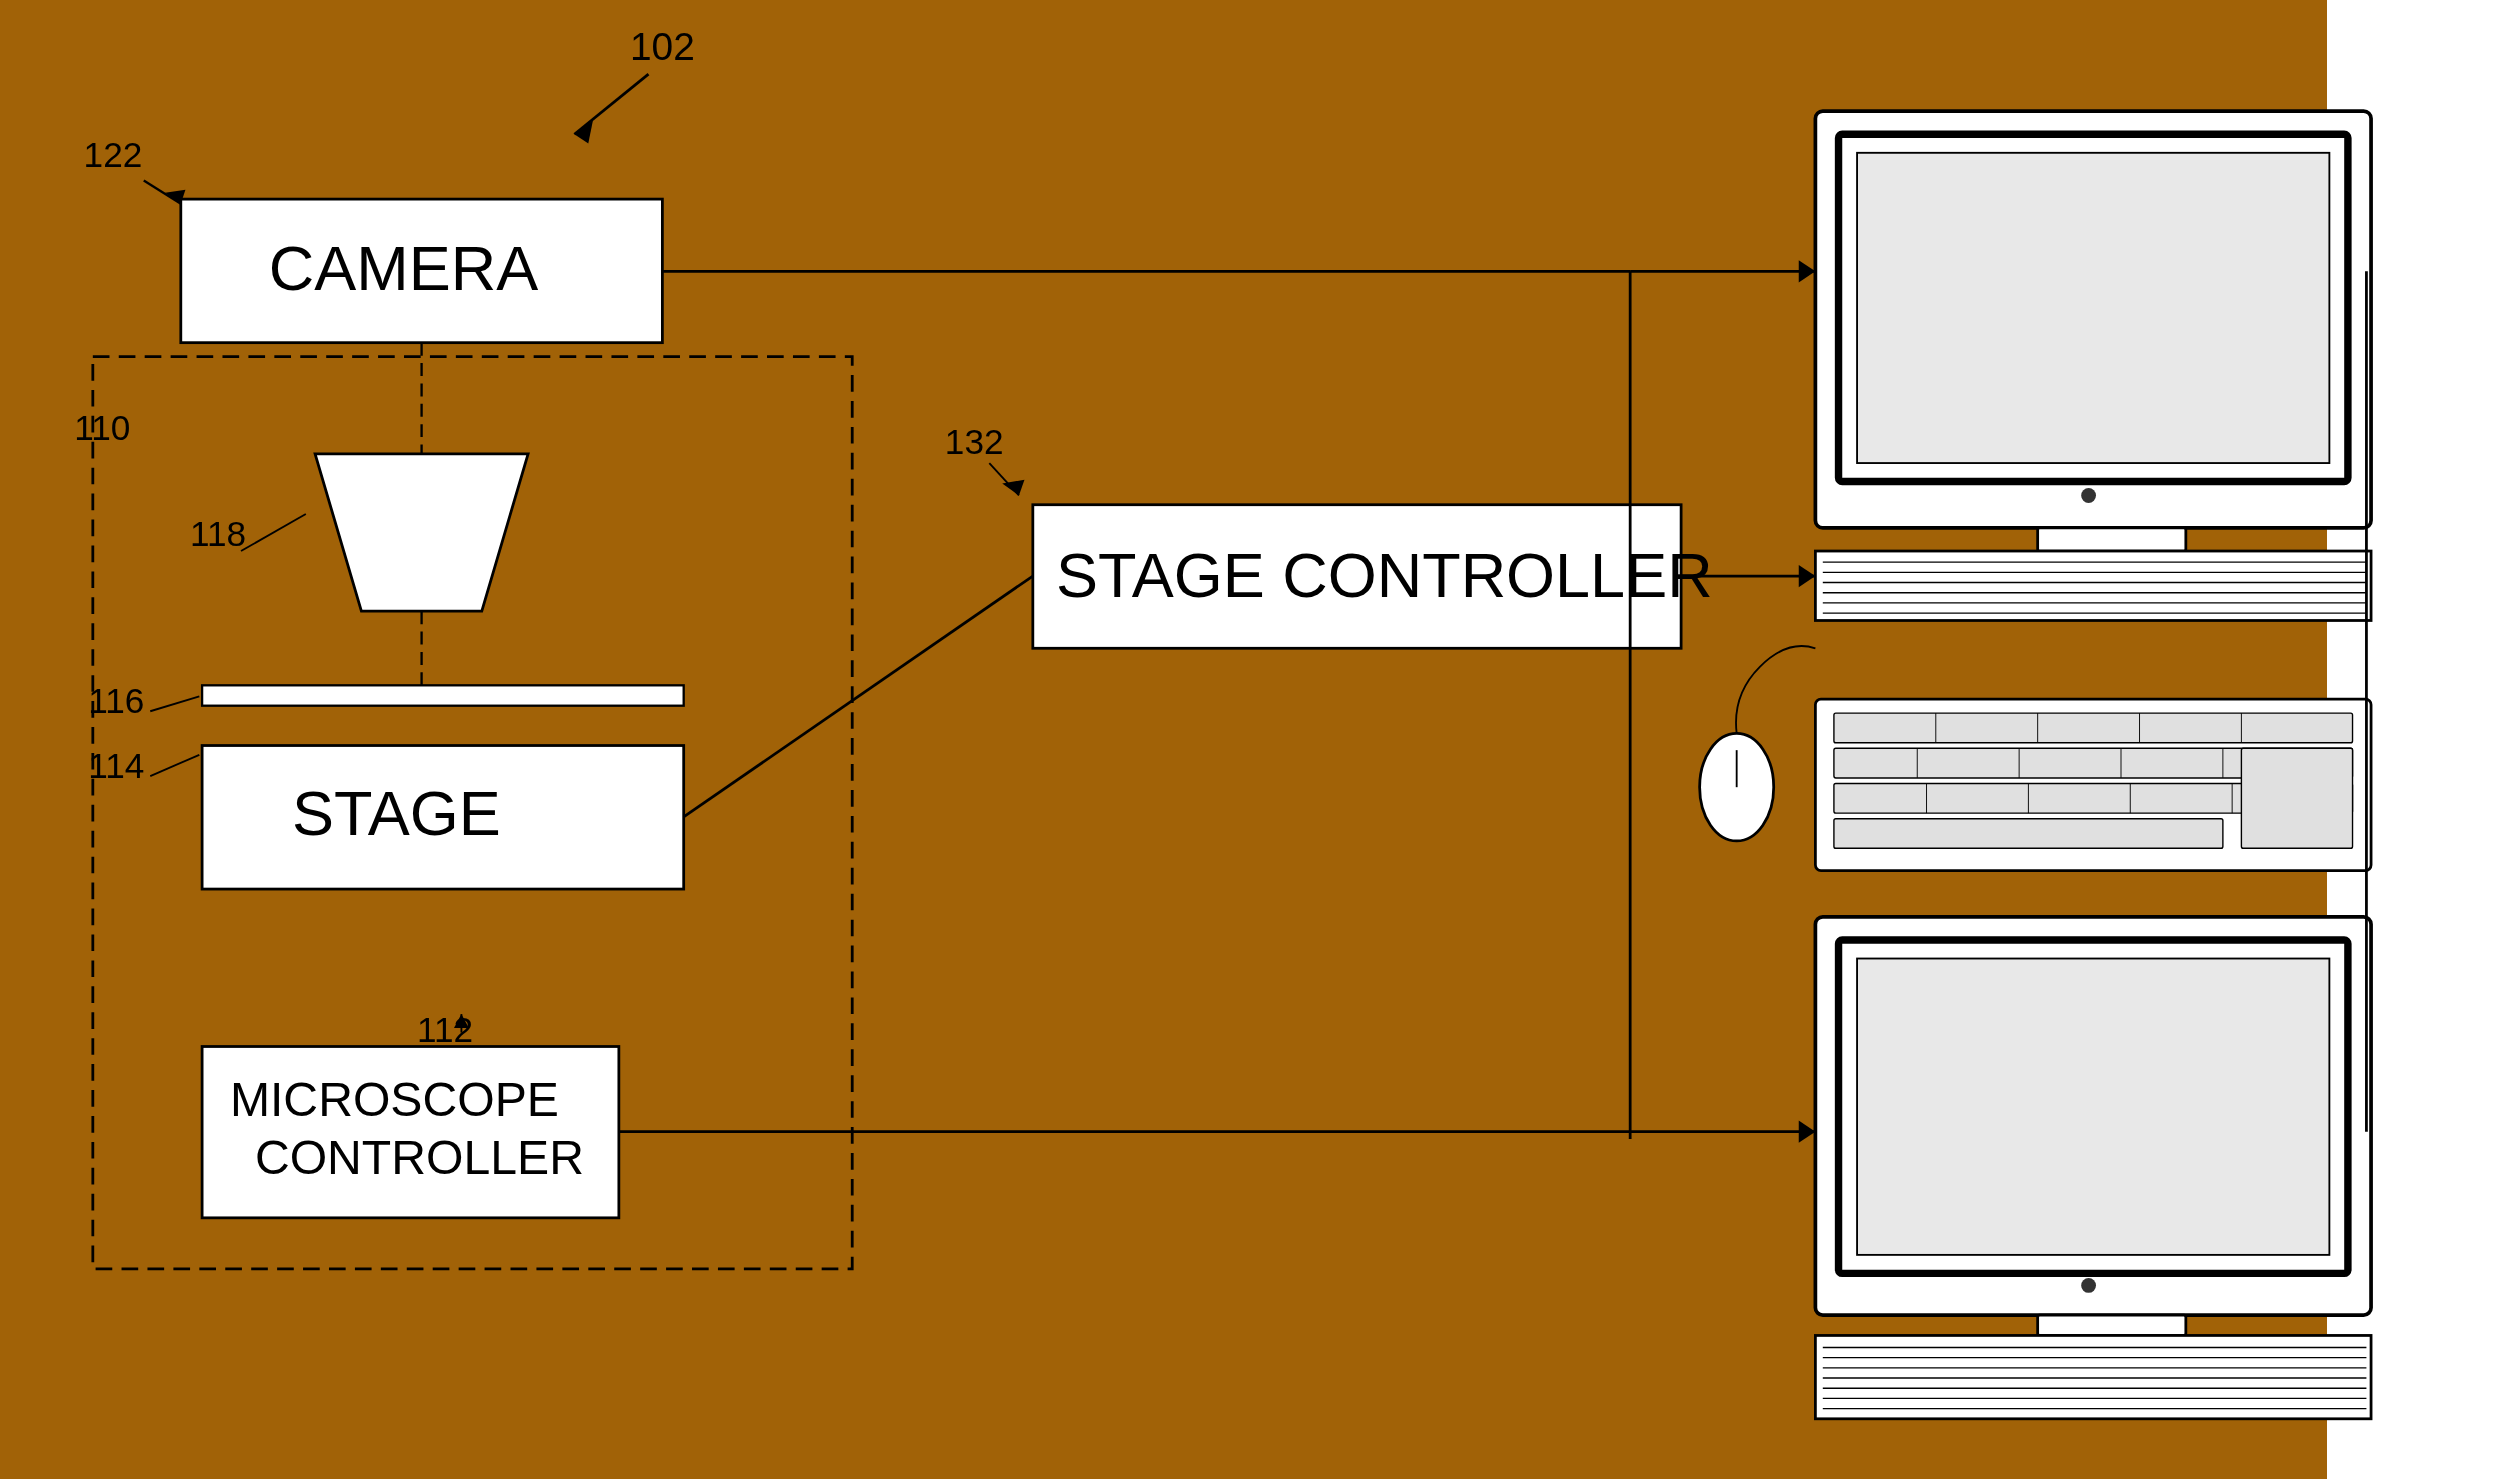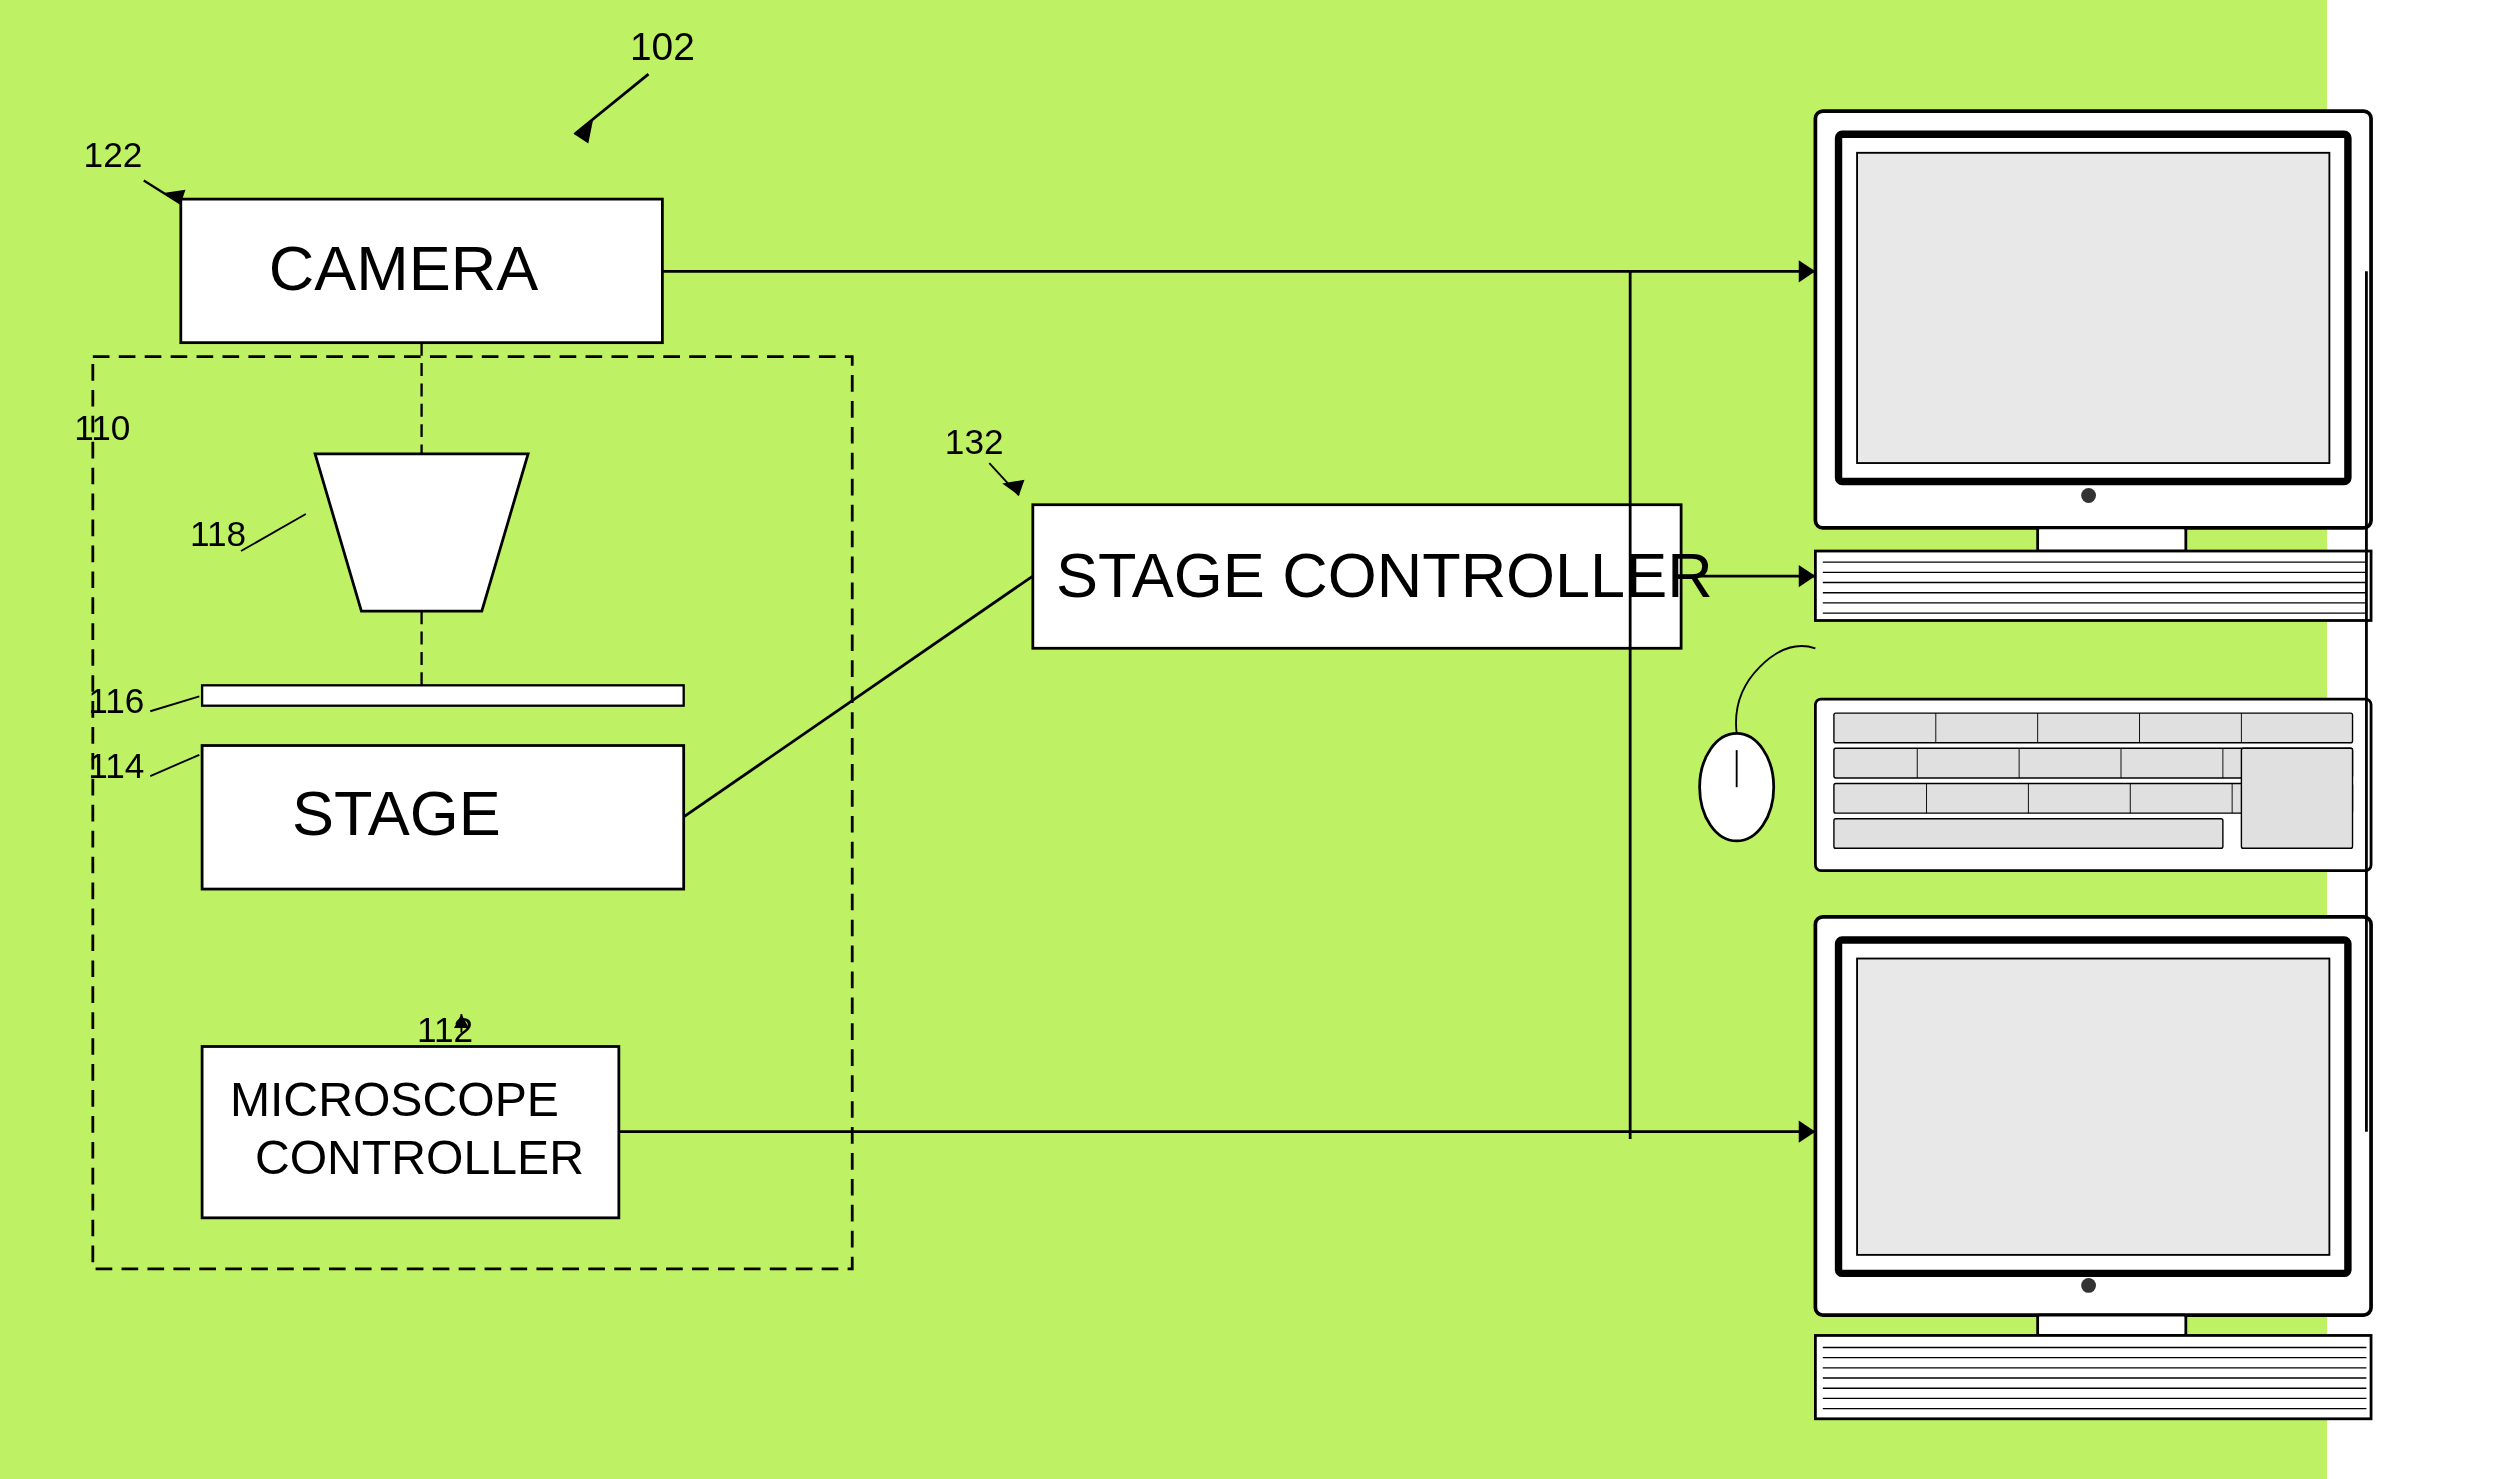--- a/index.html
+++ b/index.html
@@ -8,21 +8,21 @@
       font-family: Arial, sans-serif;
       width: 2500px;
       height: 1479px;
       position: relative;
       overflow: hidden;
     }
     .diagram-container {
       width: 2327px;
       height: 1479px;
       position: relative;
-      background: #bef264;
+      background: #a16207;
       text-align: right;
     }
     svg {
       position: absolute;
       top: 0;
       left: 0;
       width: 2500px;
       height: 1479px;
     }
   </style>

